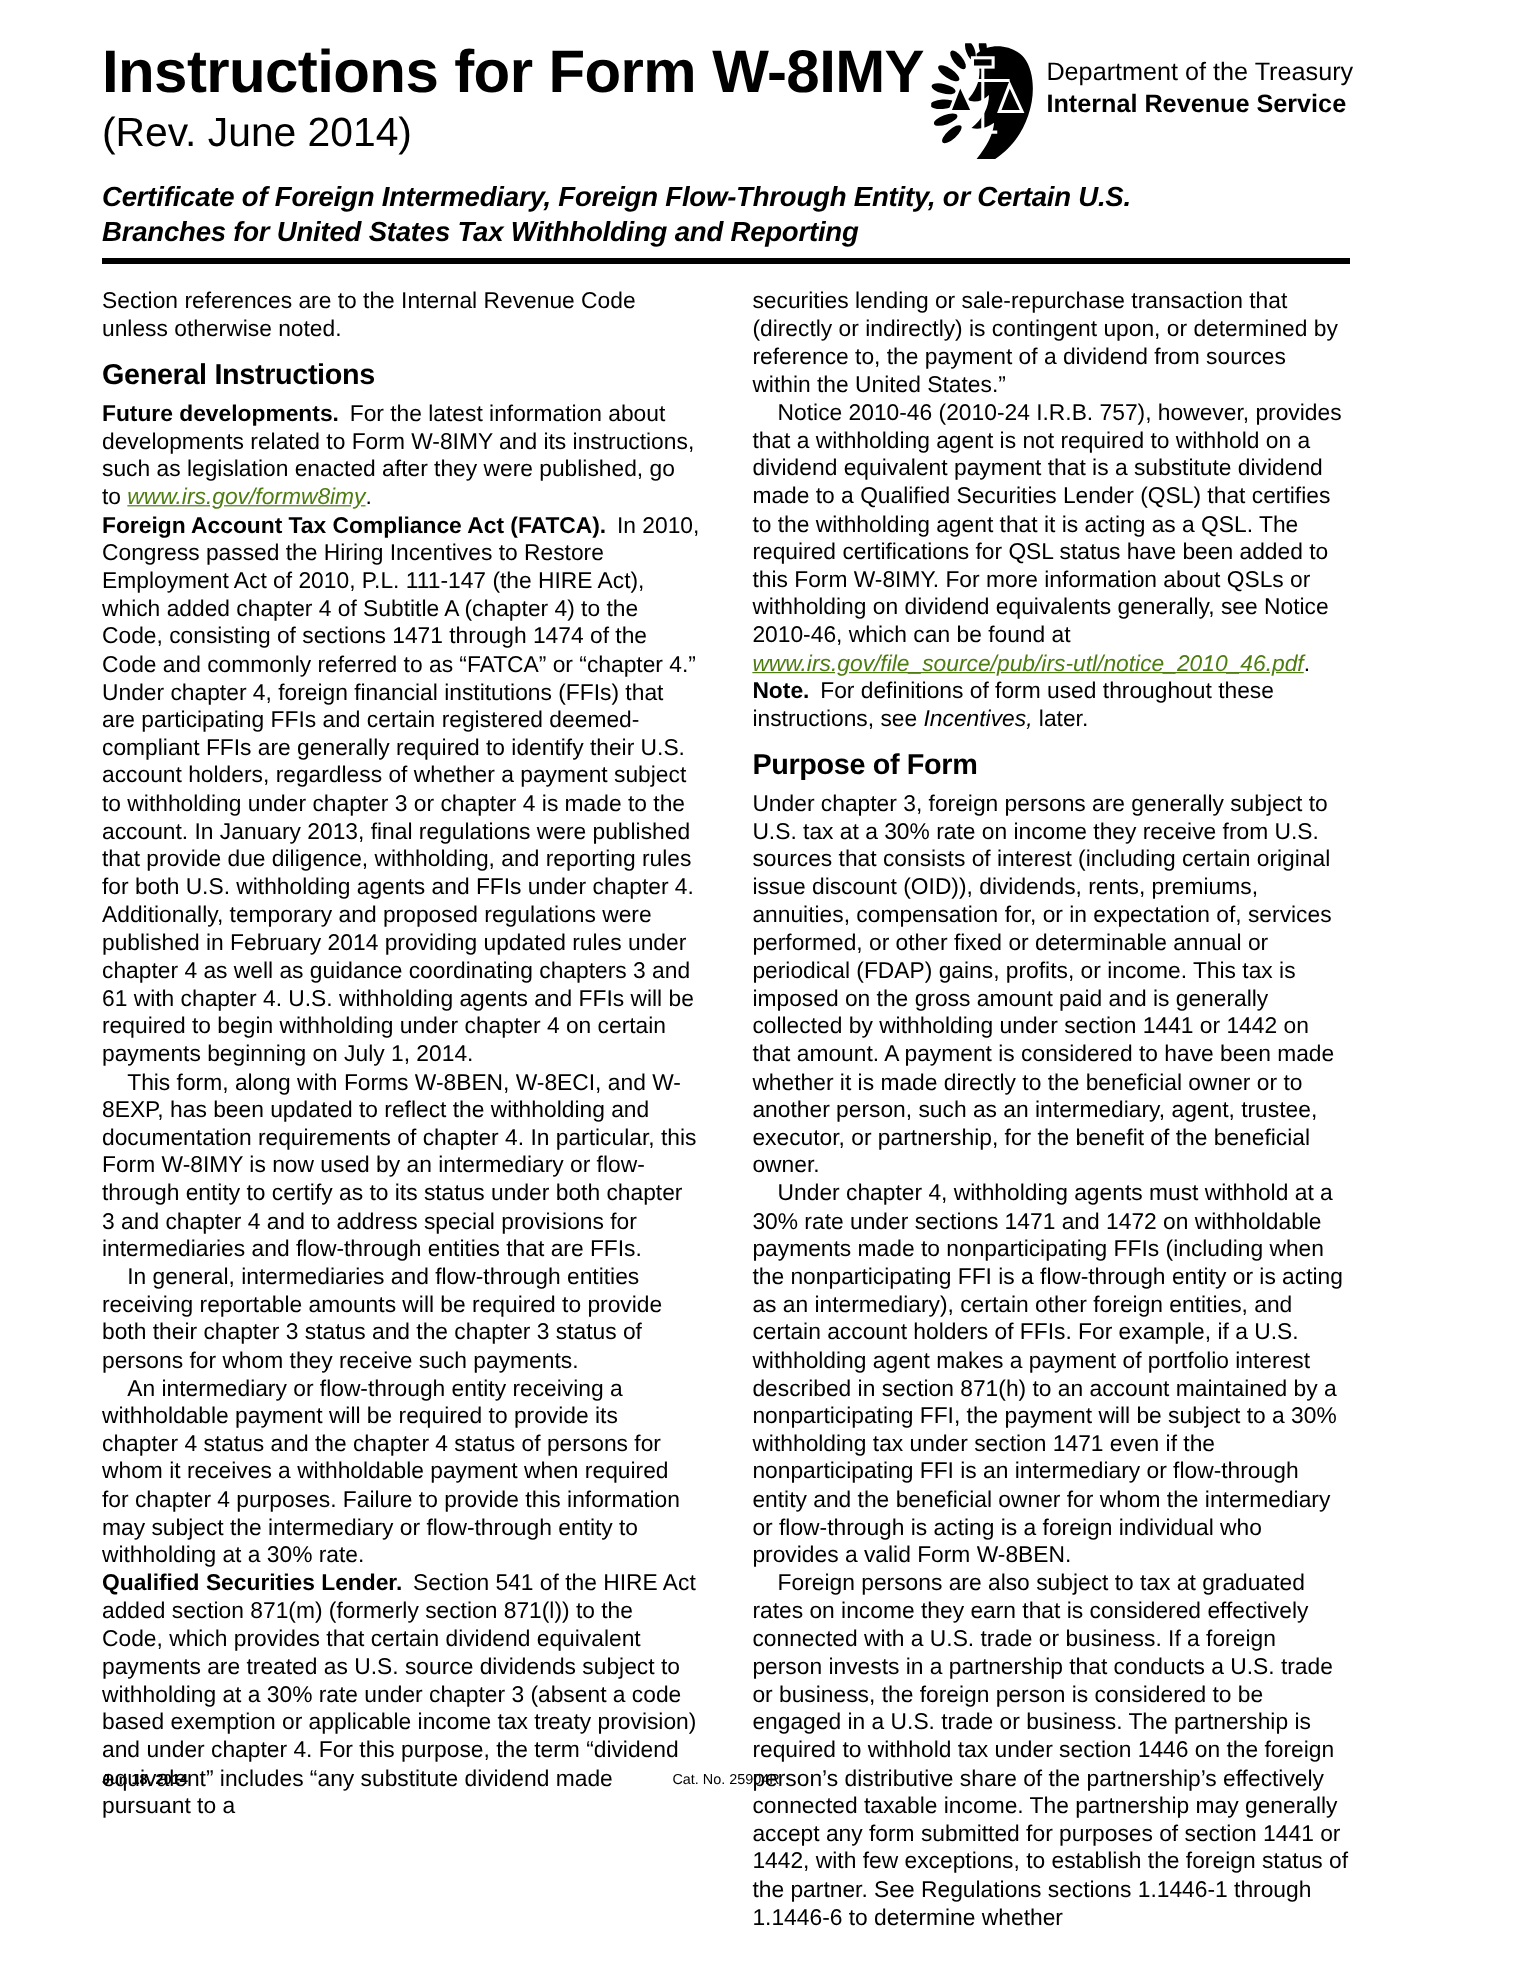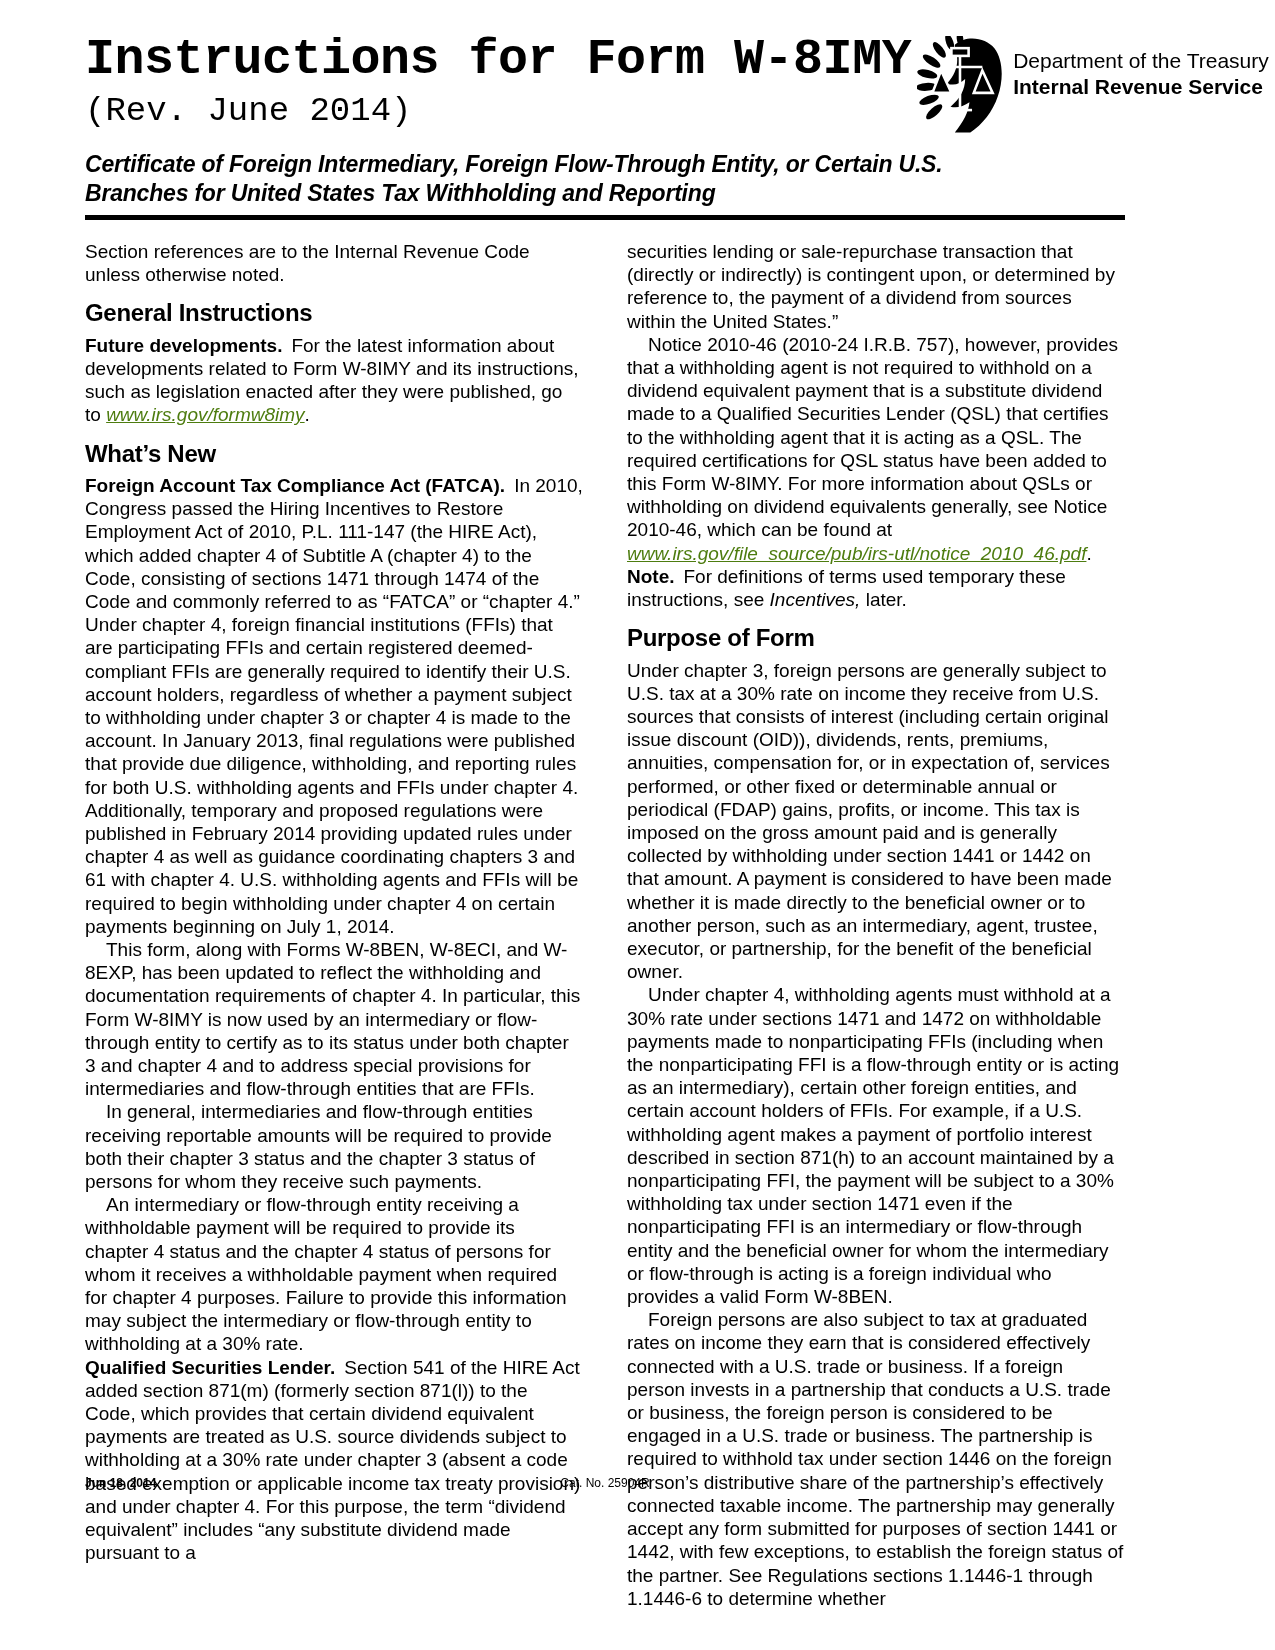--- a/index.html
+++ b/index.html
@@ -7,21 +7,21 @@
   body {
     width: 1275px; height: 1650px;
     font-family: "Liberation Sans", "DejaVu Sans", sans-serif;
     color: #000; position: relative;
   }
   .page { padding: 34px 150px 0 85px; width: 1275px; }
 
   
   .masthead { position: relative; }
   .header-row { display: flex; align-items: flex-start; }
-  .title-block { flex: 1 1 auto; font-family: Liberation Mono, monospace; }
+  .title-block { flex: 1 1 auto; }
   .doc-title {
     font-size: 50px; font-weight: bold; letter-spacing: -0.5px;
     margin: 0; line-height: 1.04; white-space: nowrap;
   }
   .doc-rev { font-size: 34px; font-weight: normal; margin-top: 6px; }
   .header-right { display: flex; align-items: flex-start; flex: 0 0 auto; margin-left: 6px; }
   .irs-logo { width: 86px; height: 100px; margin-top: 2px; flex: 0 0 auto; }
   .agency { margin-left: 10px; margin-top: 14px; font-size: 21px; line-height: 1.22; white-space: nowrap; }
   .agency .line2 { font-weight: bold; }
 
@@ -115,39 +115,38 @@
 
   <div class="columns">
 
     <div class="col">
       <p class="section-note">Section references are to the Internal Revenue Code unless otherwise noted.</p>
 
       <h2 class="sec">General Instructions</h2>
 
       <p class="runin"><span class="runin-label">Future developments.</span><span>For the latest information about developments related to Form W-8IMY and its instructions, such as legislation enacted after they were published, go to </span><a class="doclink">www.irs.gov/formw8imy</a><span>.</span></p>
 
-      <h2 class="sec">What’s New</h2>
 
       <p class="runin"><span class="runin-label">Foreign Account Tax Compliance Act (FATCA).</span><span>In 2010, Congress passed the Hiring Incentives to Restore Employment Act of 2010, P.L. 111-147 (the HIRE Act), which added chapter 4 of Subtitle A (chapter 4) to the Code, consisting of sections 1471 through 1474 of the Code and commonly referred to as “FATCA” or “chapter 4.” Under chapter 4, foreign financial institutions (FFIs) that are participating FFIs and certain registered deemed-compliant FFIs are generally required to identify their U.S. account holders, regardless of whether a payment subject to withholding under chapter 3 or chapter 4 is made to the account. In January 2013, final regulations were published that provide due diligence, withholding, and reporting rules for both U.S. withholding agents and FFIs under chapter 4. Additionally, temporary and proposed regulations were published in February 2014 providing updated rules under chapter 4 as well as guidance coordinating chapters 3 and 61 with chapter 4. U.S. withholding agents and FFIs will be required to begin withholding under chapter 4 on certain payments beginning on July 1, 2014.</span></p>
 
       <p class="indent">This form, along with Forms W-8BEN, W-8ECI, and W-8EXP, has been updated to reflect the withholding and documentation requirements of chapter 4. In particular, this Form W-8IMY is now used by an intermediary or flow-through entity to certify as to its status under both chapter 3 and chapter 4 and to address special provisions for intermediaries and flow-through entities that are FFIs.</p>
 
       <p class="indent">In general, intermediaries and flow-through entities receiving reportable amounts will be required to provide both their chapter 3 status and the chapter 3 status of persons for whom they receive such payments.</p>
 
       <p class="indent">An intermediary or flow-through entity receiving a withholdable payment will be required to provide its chapter 4 status and the chapter 4 status of persons for whom it receives a withholdable payment when required for chapter 4 purposes. Failure to provide this information may subject the intermediary or flow-through entity to withholding at a 30% rate.</p>
 
       <p class="runin"><span class="runin-label">Qualified Securities Lender.</span><span>Section 541 of the HIRE Act added section 871(m) (formerly section 871(l)) to the Code, which provides that certain dividend equivalent payments are treated as U.S. source dividends subject to withholding at a 30% rate under chapter 3 (absent a code based exemption or applicable income tax treaty provision) and under chapter 4. For this purpose, the term “dividend equivalent” includes “any substitute dividend made pursuant to a</span></p>
     </div>
 
     <div class="col">
       <p>securities lending or sale-repurchase transaction that (directly or indirectly) is contingent upon, or determined by reference to, the payment of a dividend from sources within the United States.”</p>
 
       <p class="indent"><span>Notice 2010-46 (2010-24 I.R.B. 757), however, provides that a withholding agent is not required to withhold on a dividend equivalent payment that is a substitute dividend made to a Qualified Securities Lender (QSL) that certifies to the withholding agent that it is acting as a QSL. The required certifications for QSL status have been added to this Form W-8IMY. For more information about QSLs or withholding on dividend equivalents generally, see Notice 2010-46, which can be found at </span><a class="doclink">www.irs.gov/file_source/pub/irs-utl/notice_2010_46.pdf</a><span>.</span></p>
 
-      <p class="runin"><span class="runin-label">Note.</span><span>For definitions of terms used temporary these instructions, see </span><span class="ital">Incentives,</span><span> later.</span></p>
+      <p class="runin"><span class="runin-label">Note.</span><span>For definitions of form used throughout these instructions, see </span><span class="ital">Incentives,</span><span> later.</span></p>
 
       <h2 class="sec">Purpose of Form</h2>
 
       <p>Under chapter 3, foreign persons are generally subject to U.S. tax at a 30% rate on income they receive from U.S. sources that consists of interest (including certain original issue discount (OID)), dividends, rents, premiums, annuities, compensation for, or in expectation of, services performed, or other fixed or determinable annual or periodical (FDAP) gains, profits, or income. This tax is imposed on the gross amount paid and is generally collected by withholding under section 1441 or 1442 on that amount. A payment is considered to have been made whether it is made directly to the beneficial owner or to another person, such as an intermediary, agent, trustee, executor, or partnership, for the benefit of the beneficial owner.</p>
 
       <p class="indent para-gap">Under chapter 4, withholding agents must withhold at a 30% rate under sections 1471 and 1472 on withholdable payments made to nonparticipating FFIs (including when the nonparticipating FFI is a flow-through entity or is acting as an intermediary), certain other foreign entities, and certain account holders of FFIs. For example, if a U.S. withholding agent makes a payment of portfolio interest described in section 871(h) to an account maintained by a nonparticipating FFI, the payment will be subject to a 30% withholding tax under section 1471 even if the nonparticipating FFI is an intermediary or flow-through entity and the beneficial owner for whom the intermediary or flow-through is acting is a foreign individual who provides a valid Form W-8BEN.</p>
 
       <p class="indent para-gap">Foreign persons are also subject to tax at graduated rates on income they earn that is considered effectively connected with a U.S. trade or business. If a foreign person invests in a partnership that conducts a U.S. trade or business, the foreign person is considered to be engaged in a U.S. trade or business. The partnership is required to withhold tax under section 1446 on the foreign person’s distributive share of the partnership’s effectively connected taxable income. The partnership may generally accept any form submitted for purposes of section 1441 or 1442, with few exceptions, to establish the foreign status of the partner. See Regulations sections 1.1446-1 through 1.1446-6 to determine whether</p>
     </div>
   </div>

